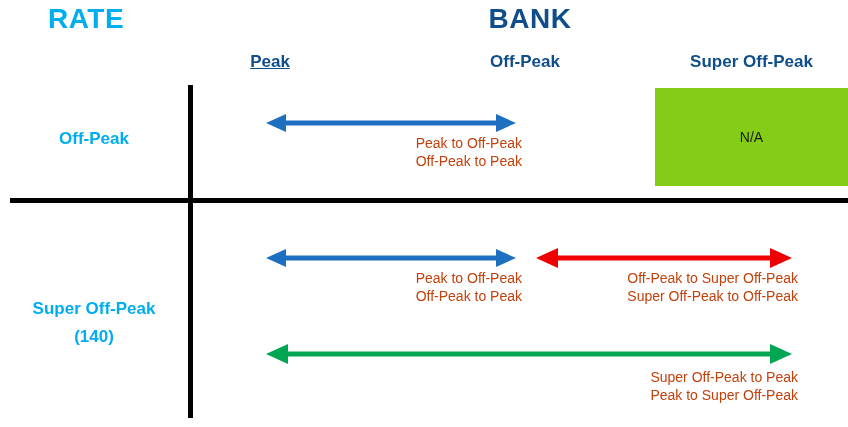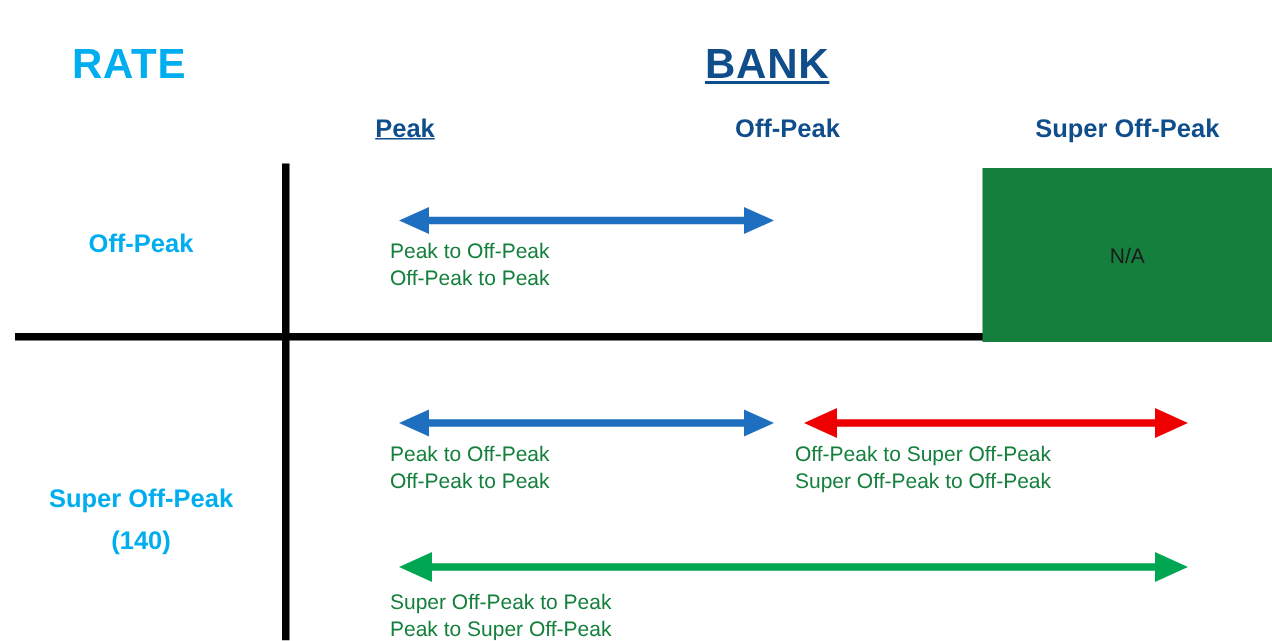--- a/index.html
+++ b/index.html
@@ -10,41 +10,40 @@
   body {
     font-family: "Liberation Sans", sans-serif;
   }
   #canvas {
     position: relative;
     width: 848px;
     height: 427px;
     background: #ffffff;
     overflow: hidden;
   }
-  .abs { position: absolute; margin-top: 24px; }
+  .abs { position: absolute; }
 
   
   .title-rate {
     left: 48px; top: 3px;
     font-size: 28px;
     font-weight: bold;
     color: #00AEEF;
     letter-spacing: 0.5px;
     white-space: nowrap;
   }
   .title-bank {
     left: 470px; top: 3px;
     width: 120px;
-    text-align: left;
+    text-align: center;
     font-size: 28px;
     font-weight: bold;
     color: #104E8B;
     letter-spacing: 0.5px;
     white-space: nowrap;
-    text-decoration: underline;
   }
 
   
   .col-head {
     top: 52px;
     font-size: 17px;
     font-weight: bold;
     color: #104E8B;
     text-align: center;
     white-space: nowrap;
@@ -81,42 +80,42 @@
     white-space: nowrap;
   }
   .row-label.r1 { top: 125px; }
   .row-label.r2 { top: 295px; }
 
   
   .na-box {
     left: 655px;
     top: 88px;
     width: 193px;
-    height: 116px;
-    background: #15803d;
+    height: 98px;
+    background: #84cc16;
   }
   .na-text {
     position: absolute;
     left: 0; right: 0;
     top: 50%;
     transform: translateY(-50%);
     text-align: center;
     font-size: 14px;
     color: #1a1a1a;
     font-weight: normal;
   }
 
   
   .arrow-svg { display: block; }
 
   
   .caption {
     font-size: 14px;
-    color: #15803d;
-    text-align: left;
+    color: #c2410c;
+    text-align: right;
     line-height: 18px;
     white-space: nowrap;
   }
   .caption div { display: block; }
 </style>
 </head>
 <body>
 
 <div id="canvas">
 

